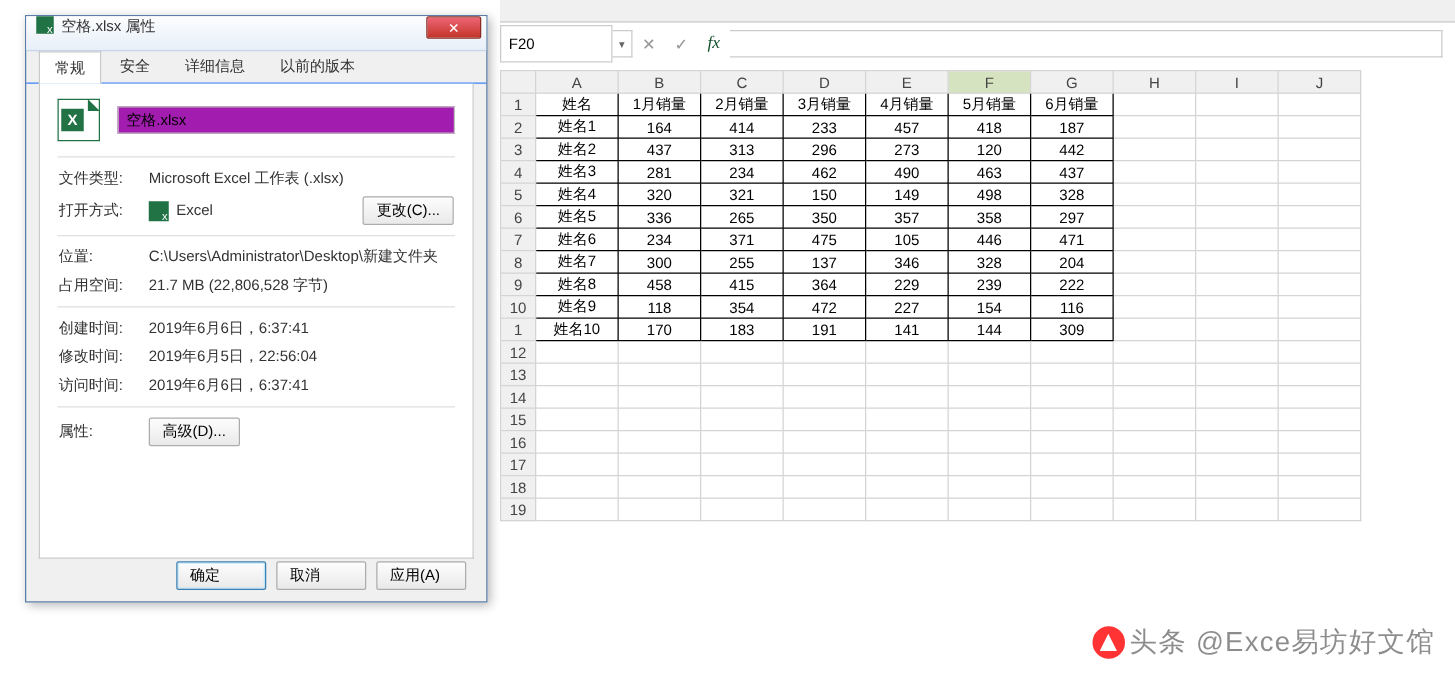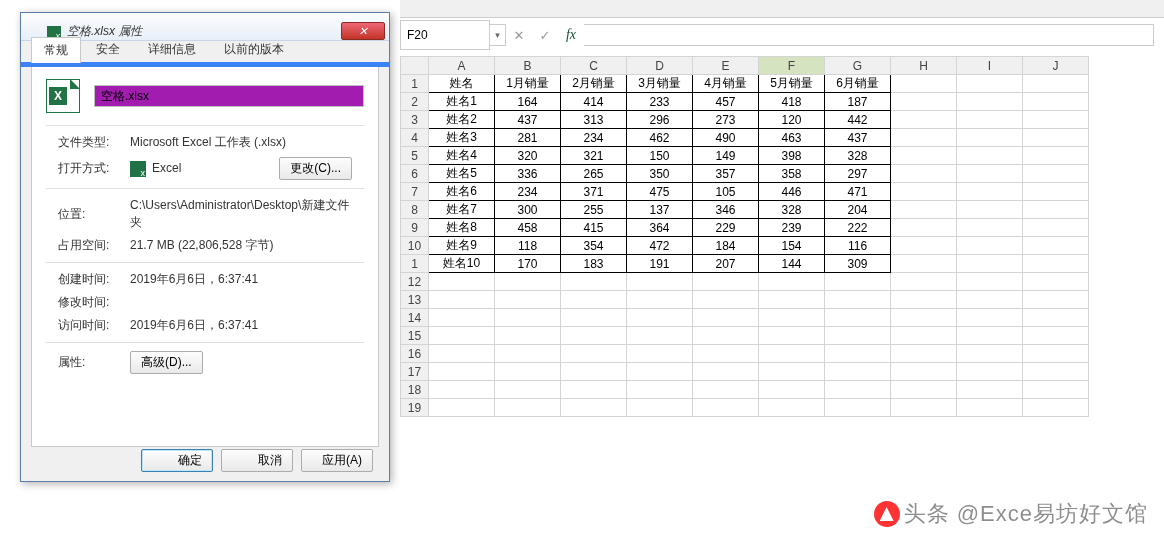--- a/index.html
+++ b/index.html
@@ -23,51 +23,51 @@
 .grid th.rowh, .grid th.colh { background: #f0f0f0; color: #444; }
 .grid th.corner { background: #f0f0f0; width: 28px; }
 .grid th.rowh { width: 28px; }
 .grid th.colh { width: 66px; }
 .grid td { background: #fff; width: 66px; }
 .grid td.data, .grid td.hdr { border: 1px solid #000; }
 .grid th.colh.sel { background: #d5e3c1; }
 
 
 .dialog { position: absolute; left: 20px; top: 12px; width: 370px; height: 470px; background: #f0f0f0; border: 1px solid #5a7ea8; box-shadow: 2px 2px 8px rgba(0,0,0,.3); }
-.dlg-title { height: 28px; background: linear-gradient(#fdfdfe,#e7eff8); border-bottom: 1px solid #c6d5e8; display: flex; align-items: flex-end; padding: 0 4px 0 26px; font-size: 12px; color: #333; font-style: italic; }
+.dlg-title { height: 28px; background: linear-gradient(#fdfdfe,#e7eff8); border-bottom: 1px solid #c6d5e8; display: flex; align-items: flex-start; padding: 0 4px 0 8px; font-size: 12px; color: #333; }
 .dlg-title .icon-x { width: 14px; height: 14px; background: #217346; margin-right: 6px; position: relative; }
 .dlg-title .icon-x::after { content: "x"; color: #fff; font-size: 9px; position: absolute; right: 1px; bottom: -1px; }
 .dlg-close { margin-left: auto; width: 44px; height: 18px; background: linear-gradient(#e67, #c33428); border: 1px solid #8a2c23; border-radius: 2px; color: #fff; display: flex; align-items: center; justify-content: center; font-size: 11px; }
 
-.tabs { display: flex; align-items: flex-end; height: 26px; padding: 6px 10px 0 10px; gap: 2px; border-bottom: 5px solid #3b82f6; }
+.tabs { display: flex; align-items: flex-end; height: 26px; padding: 6px 10px 0 10px; gap: 2px; border-bottom: 1px solid #3b82f6; }
 .tab { padding: 4px 12px; font-size: 12px; color: #333; border: 1px solid transparent; border-bottom: none; cursor: default; }
 .tab.active { background: #fff; border-color: #c9c9c9; position: relative; top: 1px; }
 
 .dlg-body { background: #fff; margin: 0 10px 10px 10px; border: 1px solid #c9c9c9; border-top: none; padding: 12px 14px; height: 380px; }
 .filerow { display: flex; align-items: center; gap: 14px; margin-bottom: 12px; }
 .file-icon { width: 34px; height: 34px; position: relative; }
 .file-icon .sheet { position: absolute; inset: 0; background: #fff; border: 1px solid #217346; }
 .file-icon .corner { position: absolute; right: 0; top: 0; width: 10px; height: 10px; background: #217346; clip-path: polygon(0 0,100% 100%,0 100%); }
 .file-icon .xmark { position: absolute; left: 3px; top: 8px; width: 18px; height: 18px; background: #217346; color: #fff; font-size: 12px; font-weight: bold; display: flex; align-items: center; justify-content: center; }
 .filename-input { flex: 1; border: 1px solid #bfbfbf; height: 22px; padding: 2px 6px; font-size: 12px; background: #a21caf; }
 
 hr.sep { border: none; border-top: 1px solid #e0e0e0; margin: 8px 0; }
 
-.kv { display: flex; align-items: center; font-size: 12px; color: #333; margin: 6px 12px; }
+.kv { display: flex; align-items: center; font-size: 12px; color: #333; margin: 6px 1px; }
 .kv .k { width: 72px; }
 .kv .v { flex: 1; }
 .small-icon { width: 16px; height: 16px; background: #217346; display: inline-block; margin-right: 6px; position: relative; vertical-align: middle; }
 .small-icon::after { content: "x"; color:#fff; font-size:9px; position:absolute; right:1px; bottom:-1px; }
 .btn { border: 1px solid #acacac; background: linear-gradient(#fdfdfd,#e9e9e9); padding: 2px 10px; font-size: 12px; border-radius: 2px; cursor: default; }
 
 .chk { display: inline-flex; align-items: center; gap: 4px; font-size: 12px; margin-right: 18px; }
 .chk input { width: 13px; height: 13px; }
 
 .dlg-footer { position: absolute; left: 0; right: 0; bottom: 0; height: 42px; display: flex; align-items: center; justify-content: flex-end; gap: 8px; padding: 0 16px; }
-.dlg-footer .btn { min-width: 72px; text-align: right; }
+.dlg-footer .btn { min-width: 72px; text-align: left; }
 .dlg-footer .btn.primary { border-color: #3c7fb1; box-shadow: 0 0 0 1px #bde6fb inset; }
 
 
 .watermark { position: absolute; right: 16px; bottom: 12px; font-size: 22px; color: rgba(0,0,0,.45); font-weight: 500; letter-spacing: 1px; display:flex; align-items:center; gap:4px; }
 .wm-icon { width: 26px; height: 26px; border-radius: 50%; background: #f33; position: relative; }
 .wm-icon::after { content:""; position:absolute; left:6px; top:6px; width:14px; height:14px; background:#fff; clip-path: polygon(50% 0,100% 100%,0 100%); }
 </style>
 </head>
 <body>
 
@@ -160,21 +160,21 @@
         </tr>
       </tbody>
       <tbody>
         <tr>
           <th class="rowh">5</th>
           <td class="data">姓名4</td>
           <td class="data">320</td>
           <td class="data">321</td>
           <td class="data">150</td>
           <td class="data">149</td>
-          <td class="data">398</td>
+          <td class="data">498</td>
           <td class="data">328</td>
           <td class=""></td>
           <td class=""></td>
           <td class=""></td>
         </tr>
       </tbody>
       <tbody>
         <tr>
           <th class="rowh">6</th>
           <td class="data">姓名5</td>
@@ -234,36 +234,36 @@
           <td class=""></td>
         </tr>
       </tbody>
       <tbody>
         <tr>
           <th class="rowh">10</th>
           <td class="data">姓名9</td>
           <td class="data">118</td>
           <td class="data">354</td>
           <td class="data">472</td>
-          <td class="data">184</td>
+          <td class="data">227</td>
           <td class="data">154</td>
           <td class="data">116</td>
           <td class=""></td>
           <td class=""></td>
           <td class=""></td>
         </tr>
       </tbody>
       <tbody>
         <tr>
           <th class="rowh">1</th>
           <td class="data">姓名10</td>
           <td class="data">170</td>
           <td class="data">183</td>
           <td class="data">191</td>
-          <td class="data">207</td>
+          <td class="data">141</td>
           <td class="data">144</td>
           <td class="data">309</td>
           <td class=""></td>
           <td class=""></td>
           <td class=""></td>
         </tr>
       </tbody>
       <tbody>
         <tr>
           <th class="rowh">12</th>
@@ -428,20 +428,21 @@
         <span class="k">占用空间:</span>
         <span class="v">21.7 MB (22,806,528 字节)</span>
       </div>
     <hr class="sep">
     <div class="kv">
         <span class="k">创建时间:</span>
         <span class="v">2019年6月6日，6:37:41</span>
       </div>
     <div class="kv">
         <span class="k">修改时间:</span>
+        <span class="v">2019年6月5日，22:56:04</span>
       </div>
     <div class="kv">
         <span class="k">访问时间:</span>
         <span class="v">2019年6月6日，6:37:41</span>
       </div>
     <hr class="sep">
     <div class="kv">
       <span class="k">属性:</span>
       <button class="btn">高级(D)...</button>
     </div>

